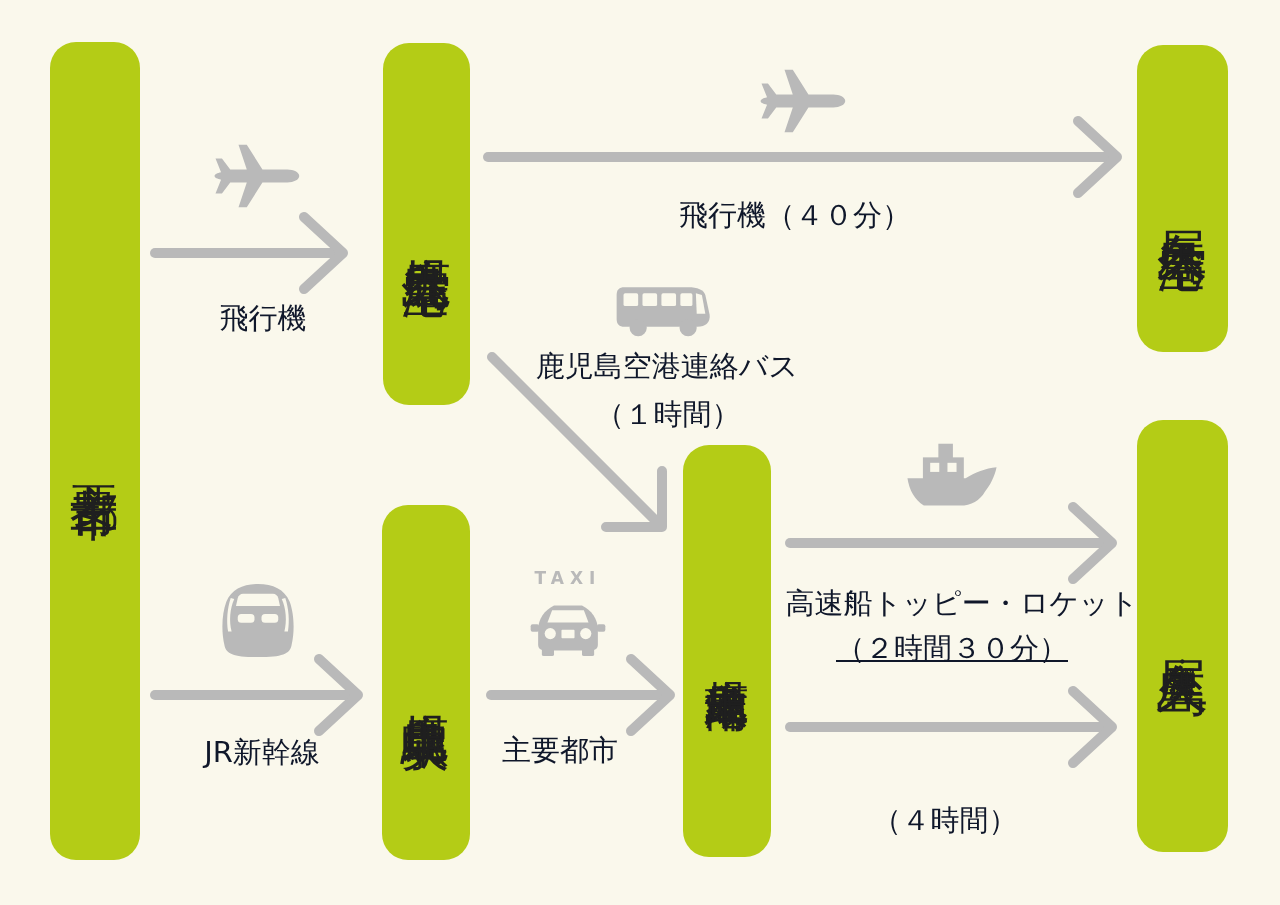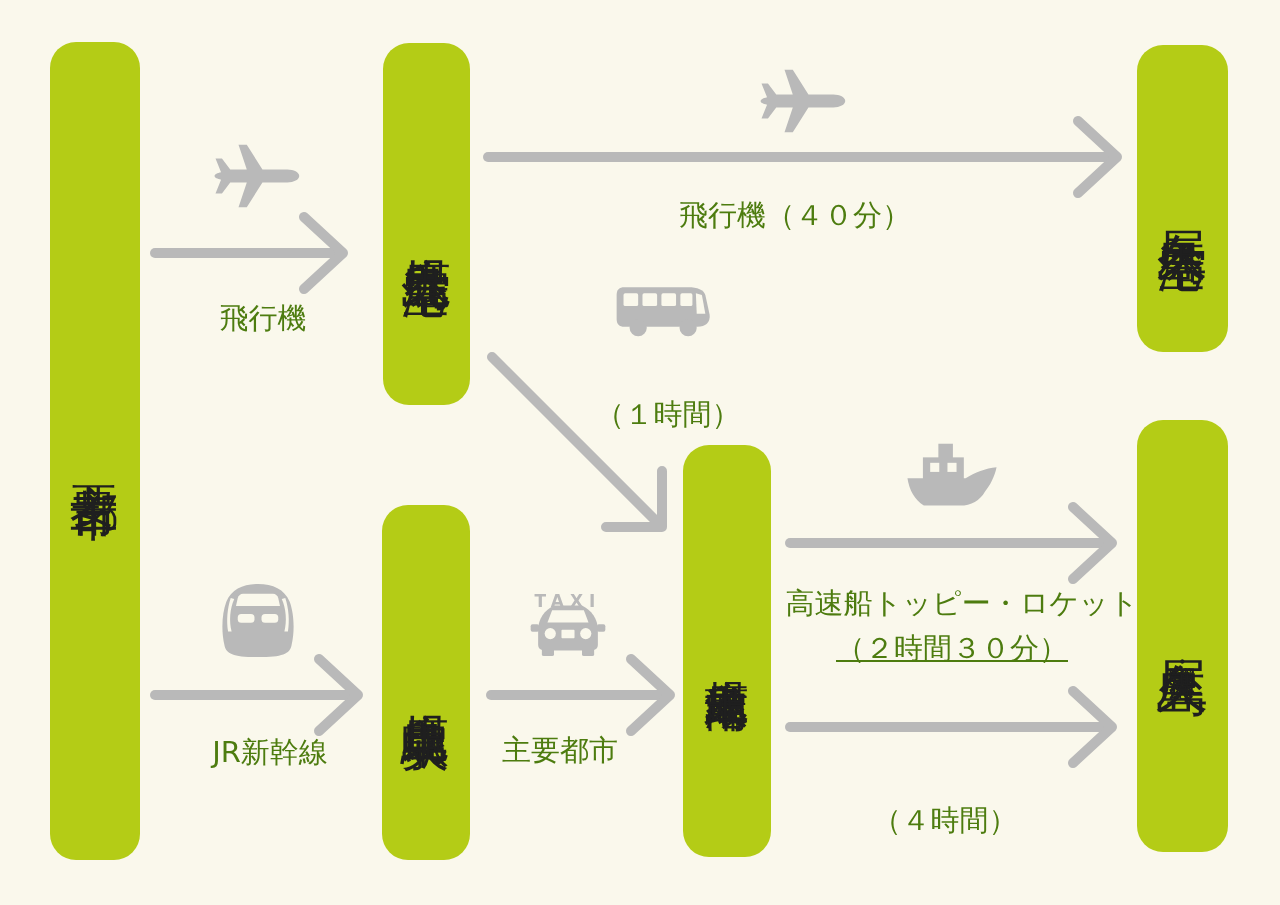--- a/index.html
+++ b/index.html
@@ -32,39 +32,38 @@
     white-space:nowrap;
   }
   .t48{font-size:48px;}
   .t50{font-size:50px;}
   .t44{font-size:44px; letter-spacing:0.04em;}
   .t52{font-size:52px;}
   .tsub{font-size:27px; letter-spacing:0.05em;}
   .lbl{
     position:absolute;
     font-size:29px;
-    color:#4d7c0f;
+    color:#0f172a;
     white-space:nowrap;
     transform:translateX(-50%);
     line-height:1.2;
   }
   .arrow{position:absolute; overflow:visible;}
   .arrow line,.arrow polyline{
     stroke:#b9b9b9; stroke-width:10; fill:none;
     stroke-linecap:round; stroke-linejoin:round;
   }
   .icon{position:absolute;}
   .icon path,.icon rect,.icon circle{fill:#b9b9b9;}
   .icon .cut{fill:#faf8ec;}
   .taxi-sign{
     position:absolute;
     transform:translateX(-50%);
     font-size:17px;font-weight:bold;color:#b9b9b9;
     letter-spacing:6px;
-    margin-top:23px;
   }
 </style>
 </head>
 <body>
 
 <div id="canvas">
 
   <div class="pill" style="left:50px;top:42px;width:90px;height:818px;">
     <span class="vtext t48">主要都市</span>
   </div>
@@ -169,20 +168,21 @@
   <svg class="icon" style="left:902px;top:441px;" width="100" height="70" viewBox="0 0 110 75">
     <rect x="40" y="2" width="16" height="18"></rect>
     <rect x="23" y="17" width="45" height="26"></rect>
     <rect class="cut" x="31" y="23" width="10" height="10"></rect>
     <rect class="cut" x="50" y="23" width="10" height="10"></rect>
     <path d="M6,40 H70 C80,34 92,29 104,28 C102,38 97,48 91,55 C86,64 76,70 64,70 H24 C14,64 8,53 6,40 Z"></path>
   </svg>
 
   <div class="lbl" style="left:263px;top:301px;text-align:right;">飛行機</div>
   <div class="lbl" style="left:795px;top:198px;">飛行機（４０分）</div>
+  <div class="lbl" style="left:667px;top:349px;">鹿児島空港連絡バス</div>
   <div class="lbl" style="left:668px;top:397px;">（１時間）</div>
-  <div class="lbl" style="left:270px;top:735px;">JR新幹線</div>
+  <div class="lbl" style="left:262px;top:735px;">JR新幹線</div>
   <div class="lbl" style="left:560px;top:733px;">主要都市</div>
   <div class="lbl" style="left:962px;top:586px;">高速船トッピー・ロケット</div>
   <div class="lbl" style="left:952px;top:631px;text-decoration:underline;">（２時間３０分）</div>
   <div class="lbl" style="left:945px;top:803px;">（４時間）</div>
 
 </div>
 
 </body></html>

